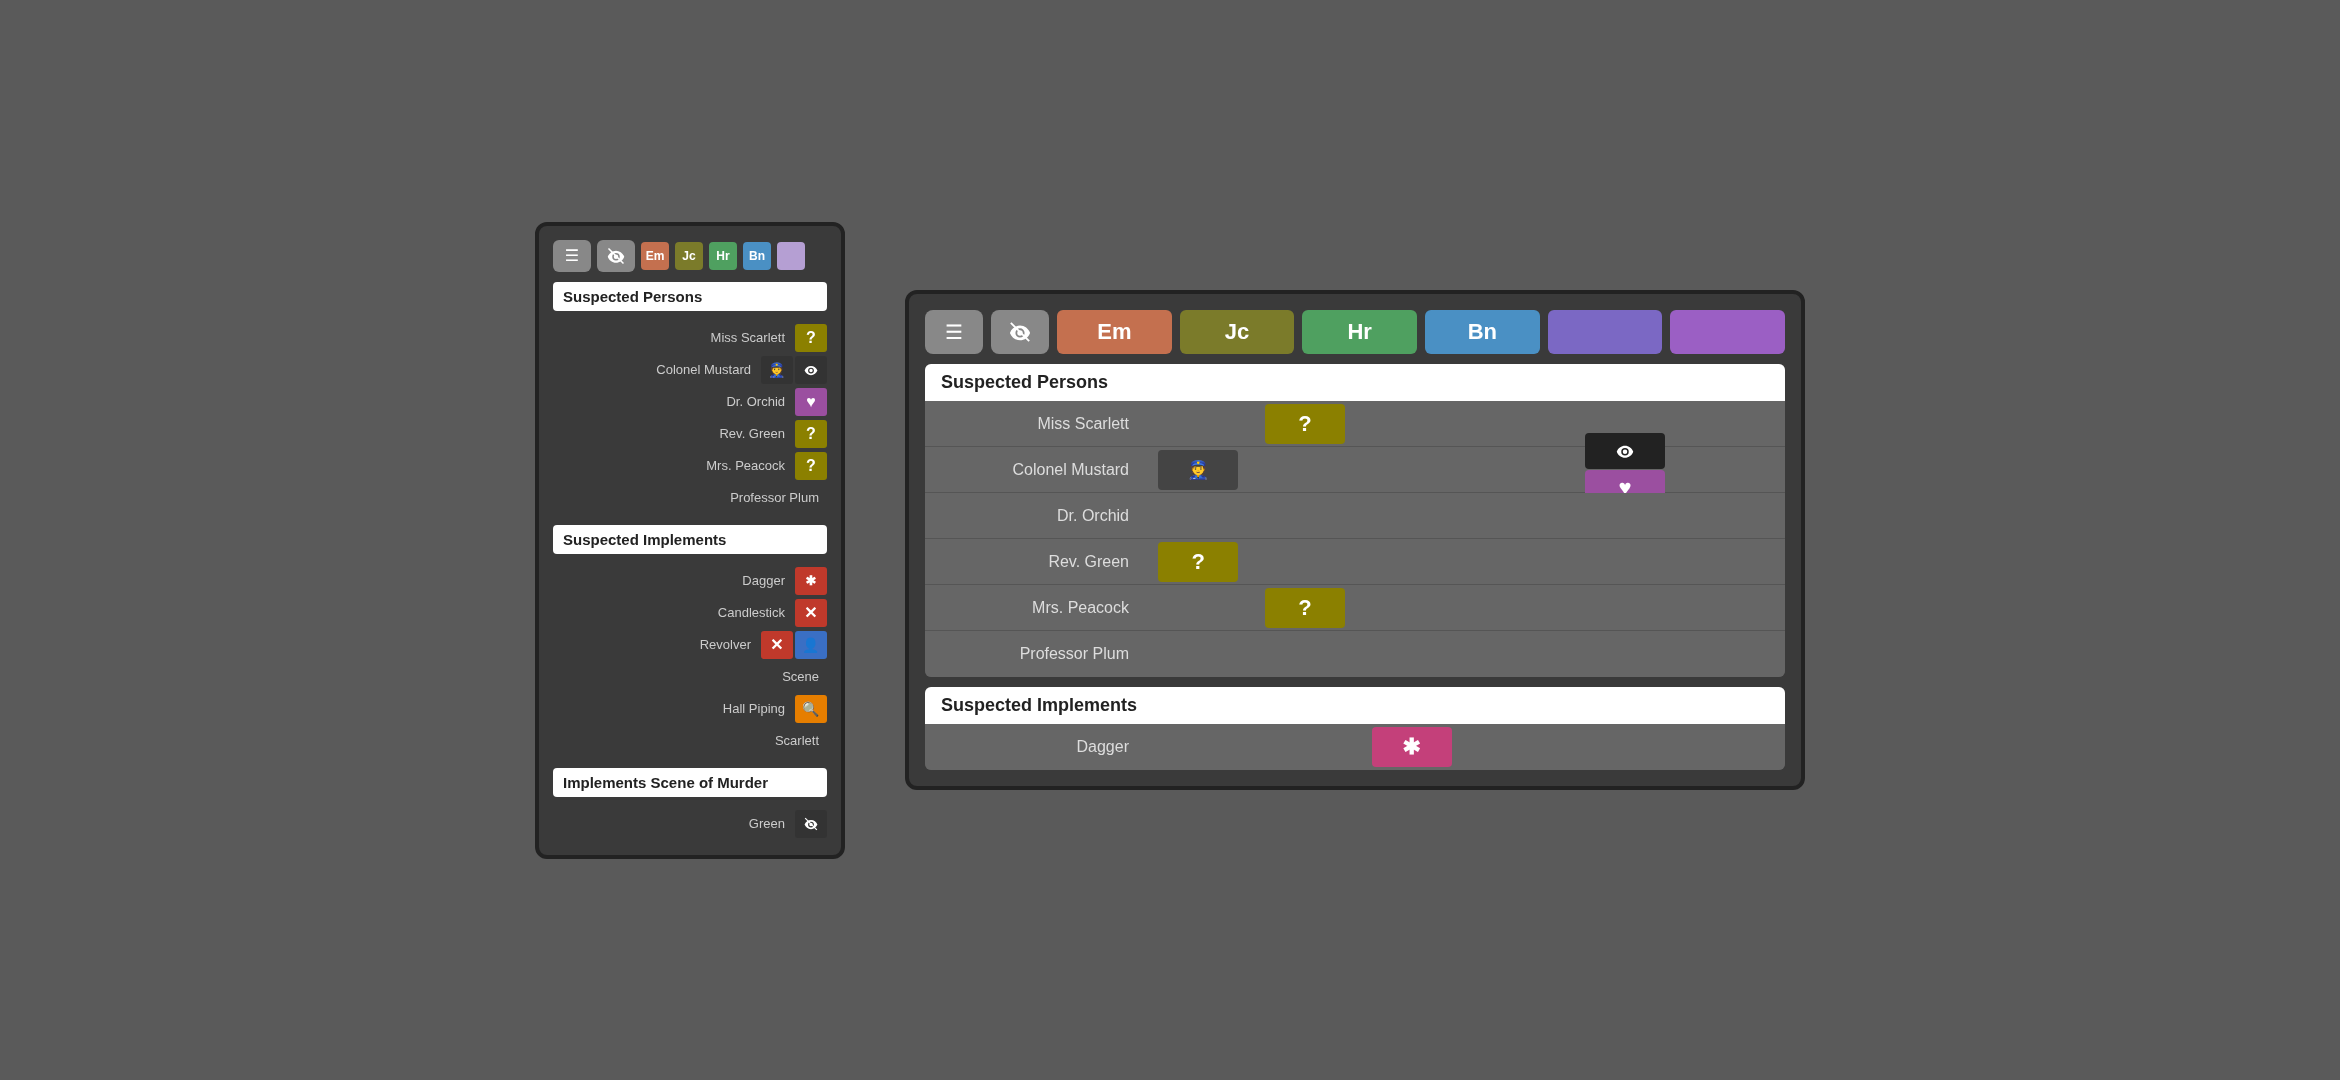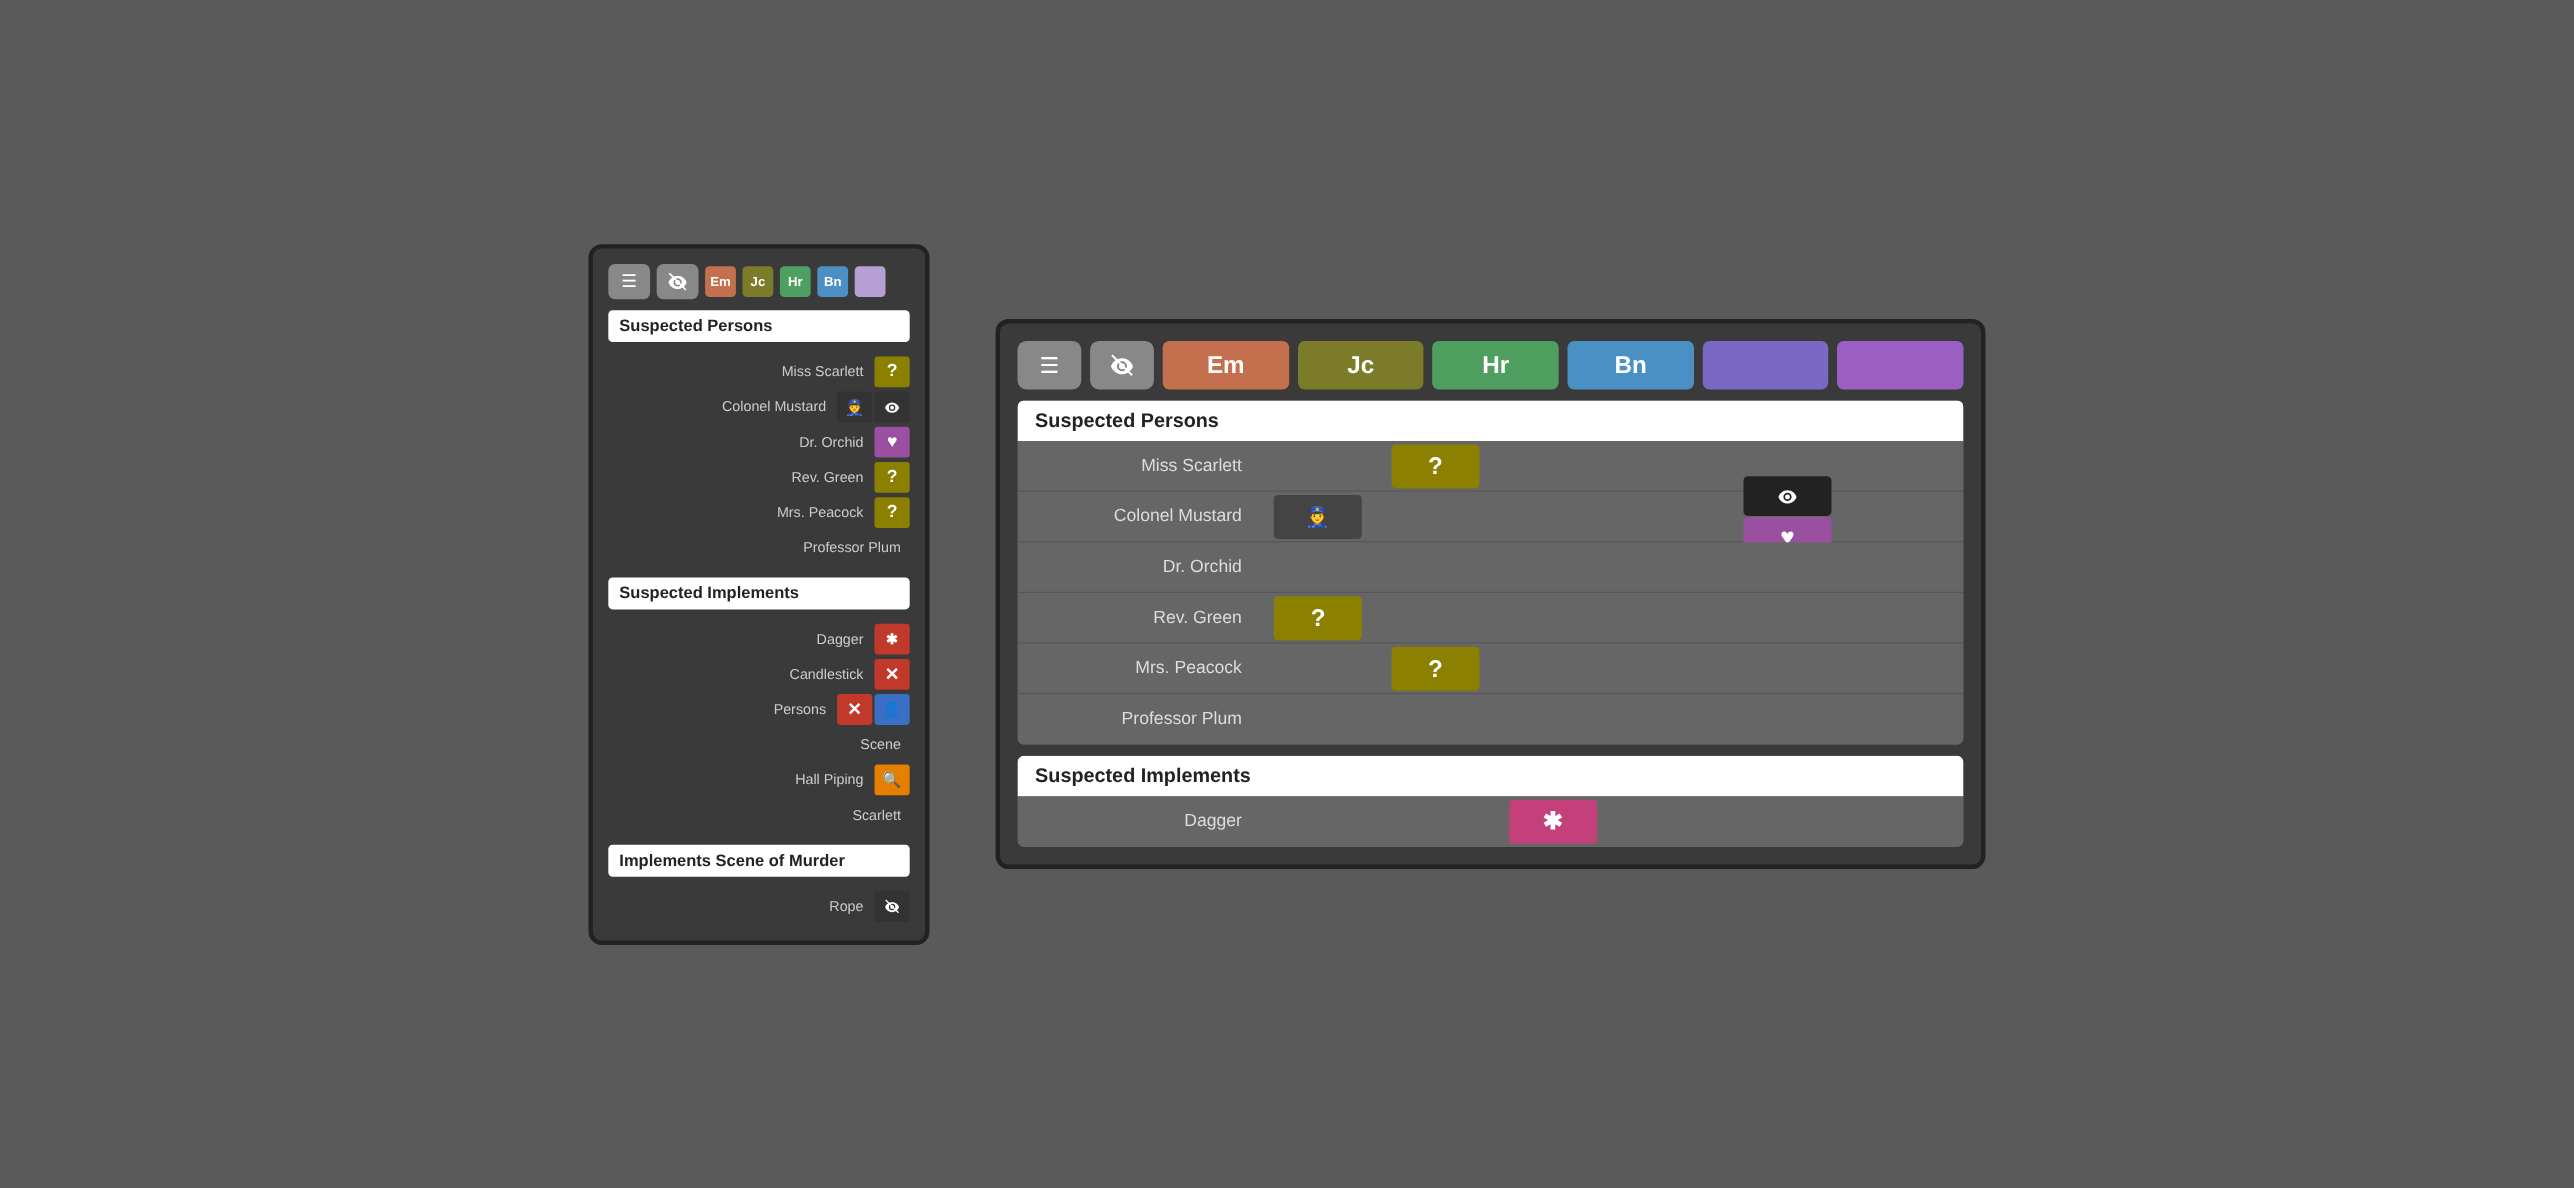--- a/index.html
+++ b/index.html
@@ -283,40 +283,40 @@
   <div class="suspect-list">
     <div class="suspect-row">
       <span class="suspect-name">Dagger</span>
       <div class="clue-cell cell-red" style="font-size:13px;">✱</div>
     </div>
     <div class="suspect-row">
       <span class="suspect-name">Candlestick</span>
       <div class="clue-cell cell-red">✕</div>
     </div>
     <div class="suspect-row">
-      <span class="suspect-name">Persons</span>
+      <span class="suspect-name">Revolver</span>
       <div class="clue-cell cell-red">✕</div>
       <div class="clue-cell cell-blue" style="font-size:14px;">👤</div>
     </div>
     <div class="suspect-row">
       <span class="suspect-name">Scene</span>
     </div>
     <div class="suspect-row">
       <span class="suspect-name">Hall Piping</span>
       <div class="clue-cell cell-orange" style="font-size:14px;">🔍</div>
     </div>
     <div class="suspect-row">
       <span class="suspect-name">Scarlett</span>
     </div>
   </div>
 
   <div class="section-header">Implements Scene of Murder</div>
   <div class="suspect-list">
     <div class="suspect-row">
-      <span class="suspect-name">Rope</span>
+      <span class="suspect-name">Green</span>
       <div class="clue-cell cell-dark" style="font-size:13px;">
         <svg width="14" height="14" viewBox="0 0 24 24" fill="white">
             <path d="M12 5C7 5 2.7 8.4 1 13c1.7 4.6 6 8 11 8s9.3-3.4 11-8c-1.7-4.6-6-8-11-8zm0 13a5 5 0 110-10 5 5 0 010 10zm0-8a3 3 0 100 6 3 3 0 000-6z"></path>
             <line x1="2" y1="2" x2="22" y2="22" stroke="white" stroke-width="2"></line>
           </svg>
       </div>
     </div>
   </div>
 </div>
 

